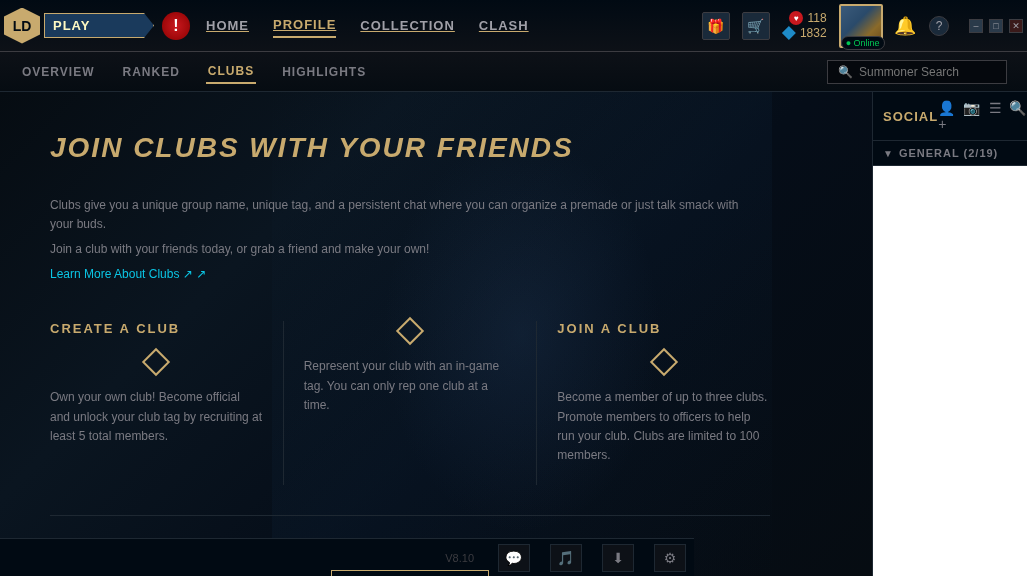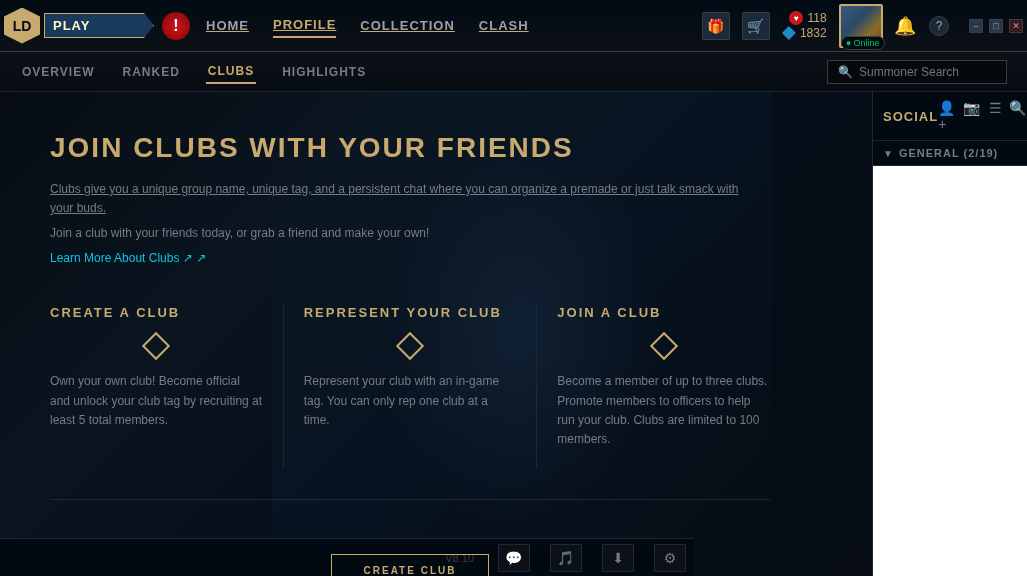--- a/index.html
+++ b/index.html
@@ -283,33 +283,33 @@
       height: 400px;
       background: radial-gradient(ellipse, rgba(50, 80, 120, 0.2) 0%, transparent 70%);
     }
 
     .page-title {
       font-size: 28px;
       font-weight: 700;
       color: #c8aa6e;
       letter-spacing: 2px;
       text-transform: uppercase;
-      margin-bottom: 16px;
+      margin-bottom: 32px;
       position: relative;
       z-index: 1;
+      font-style: italic;
     }
     .page-desc {
       color: #7a7a82;
       font-size: 12px;
       line-height: 1.6;
       max-width: 700px;
       margin-bottom: 8px;
       position: relative;
       z-index: 1;
-      text-decoration: underline;
     }
     .page-desc2 {
       color: #7a7a82;
       font-size: 12px;
       margin-bottom: 8px;
       position: relative;
       z-index: 1;
     }
     .learn-more {
       color: #0bc4e3;
@@ -554,21 +554,20 @@
 
     <div class="cards-row">
       <div class="card">
         <div class="card-title">CREATE A CLUB</div>
         <div class="card-diamond">
           <div class="diamond"></div>
         </div>
         <p class="card-text">Own your own club! Become official and unlock your club tag by recruiting at least 5 total members.</p>
       </div>
       <div class="card">
-        <div class="card-title">REPRESENT YOUR CLUB</div>
         <div class="card-diamond">
           <div class="diamond"></div>
         </div>
         <p class="card-text">Represent your club with an in-game tag. You can only rep one club at a time.</p>
       </div>
       <div class="card">
         <div class="card-title">JOIN A CLUB</div>
         <div class="card-diamond">
           <div class="diamond"></div>
         </div>

